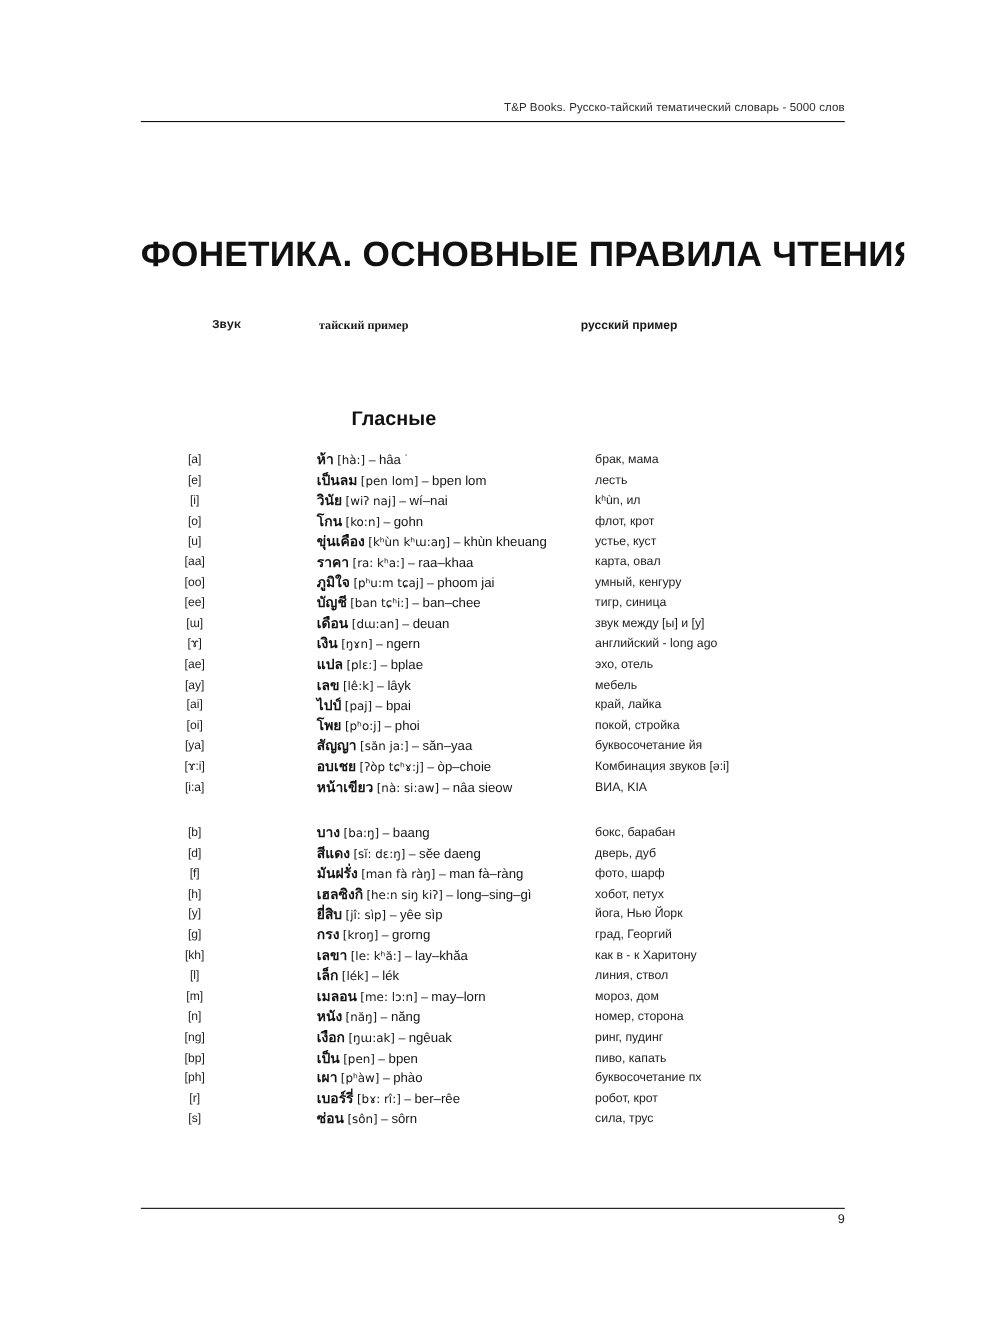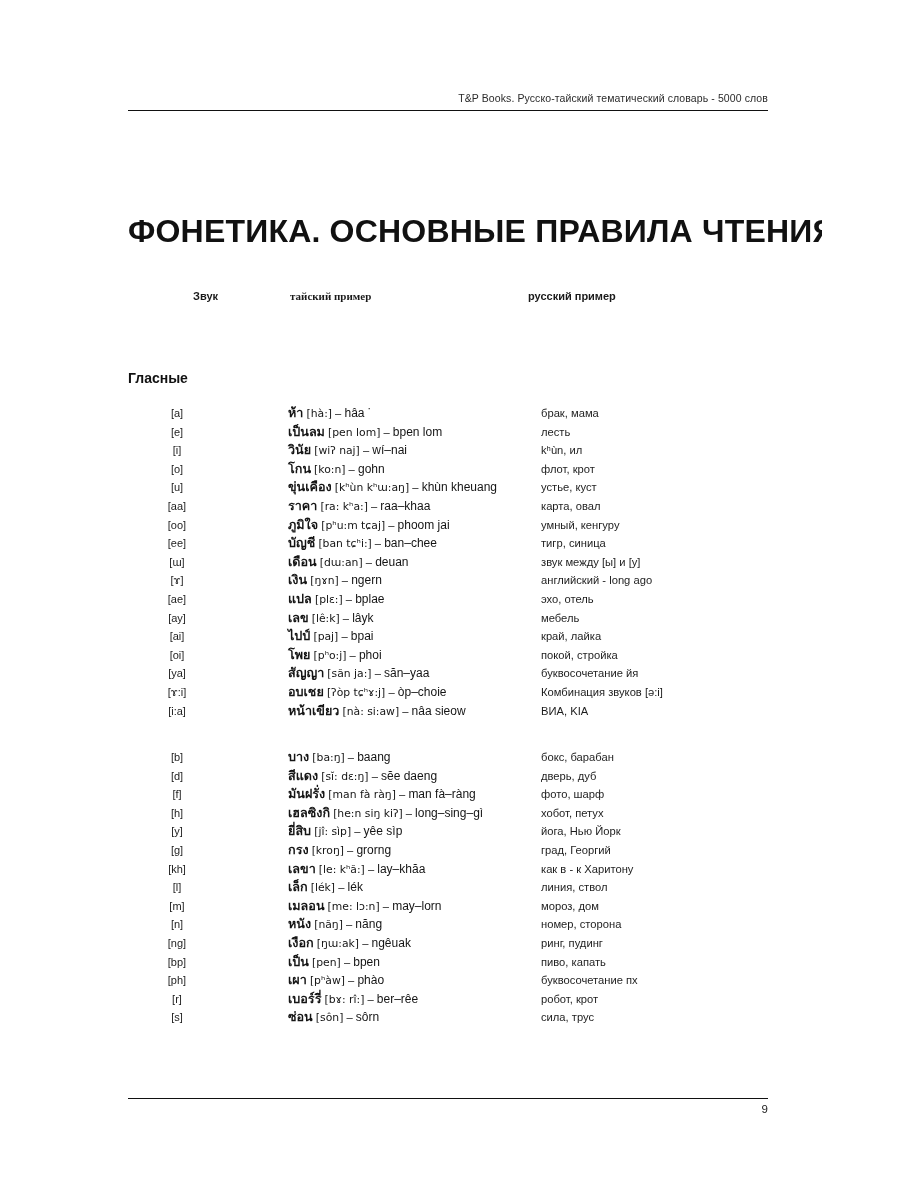--- a/index.html
+++ b/index.html
@@ -57,35 +57,35 @@
     width: 640px;
     height: 16px;
   }
   .col-headers .ch {
     position: absolute;
     font-size: 11px;
     font-weight: bold;
     color: #1a1a1a;
     white-space: nowrap;
   }
-  .ch-sound { left: 65px; }
+  .ch-sound { left: 65px; font-family: Liberation Mono, monospace; }
   .ch-thai  { left: 162px; font-family: Liberation Serif, serif; }
   .ch-rus   { left: 400px; }
 
   
   .section {
     position: absolute;
     left: 128px;
     width: 640px;
   }
   .section-title {
-    font-size: 14px;
+    font-size: 18px;
     font-weight: bold;
     color: #111;
-    text-align: left;
+    text-align: center;
     margin: 0 0 18px 0;
     white-space: nowrap;
   }
   .section-title.vowels { padding-right: 180px; }
   .section-title.initials { padding-right: 36px; }
 
   .rows { position: relative; }
   .row {
     position: relative;
     height: 18.6px;

